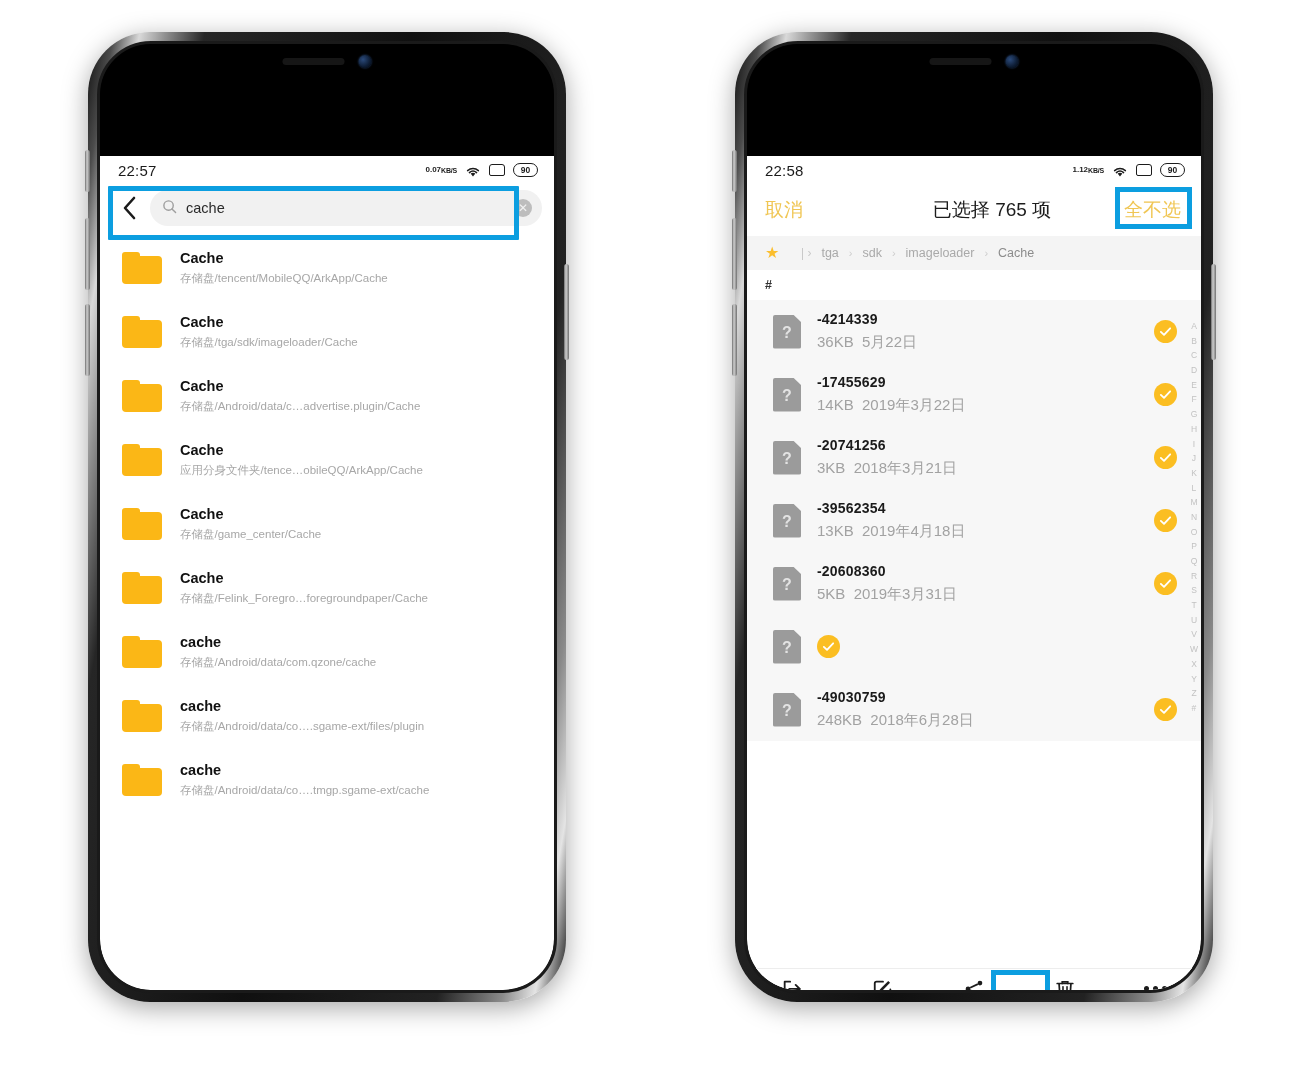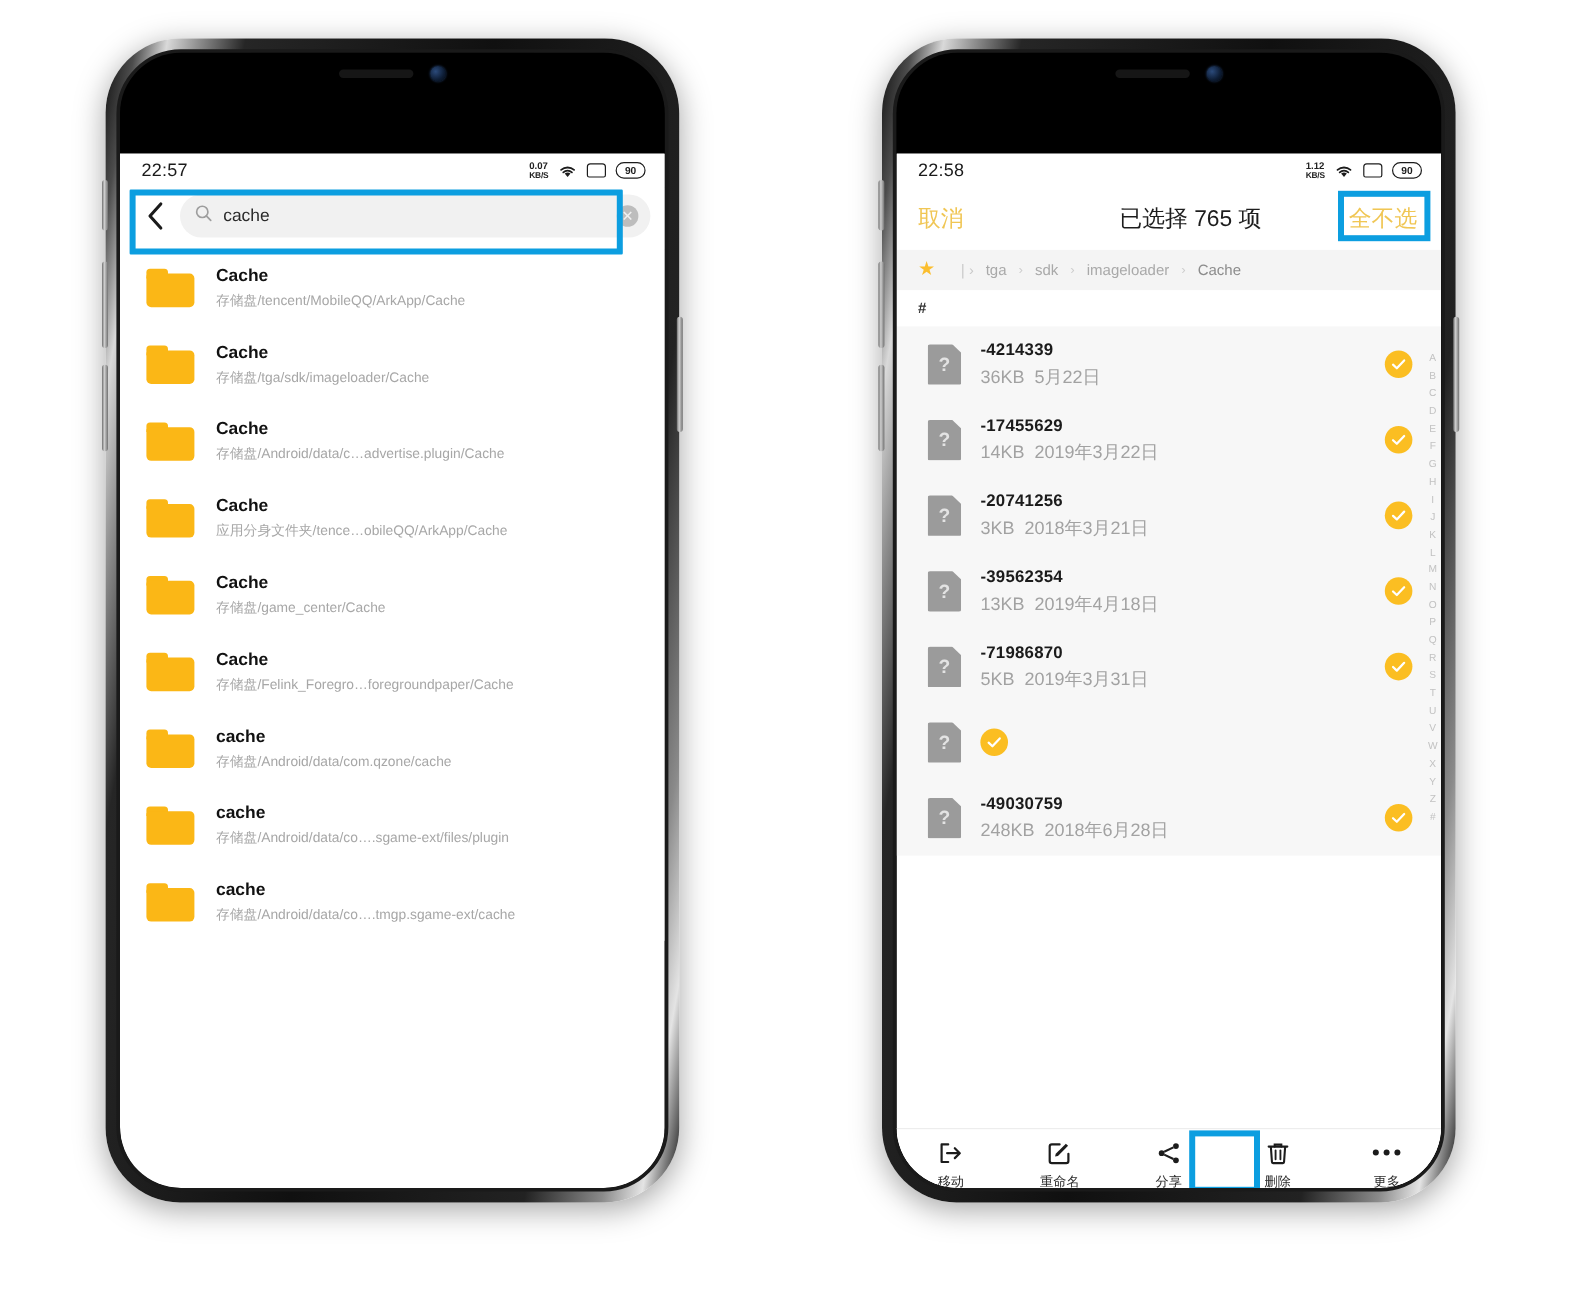--- a/index.html
+++ b/index.html
@@ -61,35 +61,35 @@
     background: linear-gradient(90deg,#6f6f6f,#cfcfcf 40%,#707070);
   }
   .btn-left-1 { left: -3px; top: 118px; height: 42px; }
   .btn-left-2 { left: -3px; top: 186px; height: 72px; }
   .btn-left-3 { left: -3px; top: 272px; height: 72px; }
   .btn-right-1 { right: -3px; top: 232px; height: 96px; }
 
   
   .app {
     position: absolute; left: 0; right: 0;
-    top: 84px; height: 872px;
+    top: 112px; height: 872px;
     background: #fff;
     overflow: hidden;
     z-index: 4;
   }
 
   
   .statusbar {
     height: 28px; display: flex; align-items: center;
     justify-content: space-between; padding: 0 16px 0 18px;
     background: #fff;
   }
   .clock { font-size: 15px; color: #1b1b1b; letter-spacing: .2px; }
   .sb-right { display: flex; align-items: center; gap: 8px; }
-  .netspeed { display: flex; flex-direction: column; align-items: flex-start; line-height: 1; }
+  .netspeed { display: flex; flex-direction: row; align-items: flex-end; line-height: 1; }
   .netspeed .n1 { font-size: 8px; color: #222; font-weight: 700; }
   .netspeed .n2 { font-size: 7px; color: #222; font-weight: 700; letter-spacing: -.2px; }
   .ico-wifi { width: 16px; height: 13px; position: relative; }
   .ico-sim { width: 16px; height: 12px; border: 1.6px solid #1c1c1c; border-radius: 3px 3px 2px 2px; transform: skewX(-0deg); }
   .ico-batt {
     width: 25px; height: 14px; border: 1.5px solid #1c1c1c; border-radius: 7px;
     display: flex; align-items: center; justify-content: center;
   }
   .ico-batt span { font-size: 8.5px; color: #1c1c1c; font-weight: 700; }
 
@@ -480,21 +480,21 @@
                     <svg width="13" height="13" viewBox="0 0 14 14">
                       <polyline points="2,7.4 5.4,10.6 12,3.6" stroke="#fff" stroke-width="2" fill="none" stroke-linecap="round" stroke-linejoin="round"></polyline>
                     </svg>
                   </div>
                 </div>
                 <div class="file-row">
                   <div class="file-ico">
                     <span class="q">?</span>
                   </div>
                   <div class="file-txt">
-                    <div class="file-name">-71986870</div>
+                    <div class="file-name">-20608360</div>
                     <div class="file-meta">5KB&nbsp;&nbsp;2019年3月31日</div>
                   </div>
                   <div class="check">
                     <svg width="13" height="13" viewBox="0 0 14 14">
                       <polyline points="2,7.4 5.4,10.6 12,3.6" stroke="#fff" stroke-width="2" fill="none" stroke-linecap="round" stroke-linejoin="round"></polyline>
                     </svg>
                   </div>
                 </div>
                 <div class="file-row">
                   <div class="file-ico">

